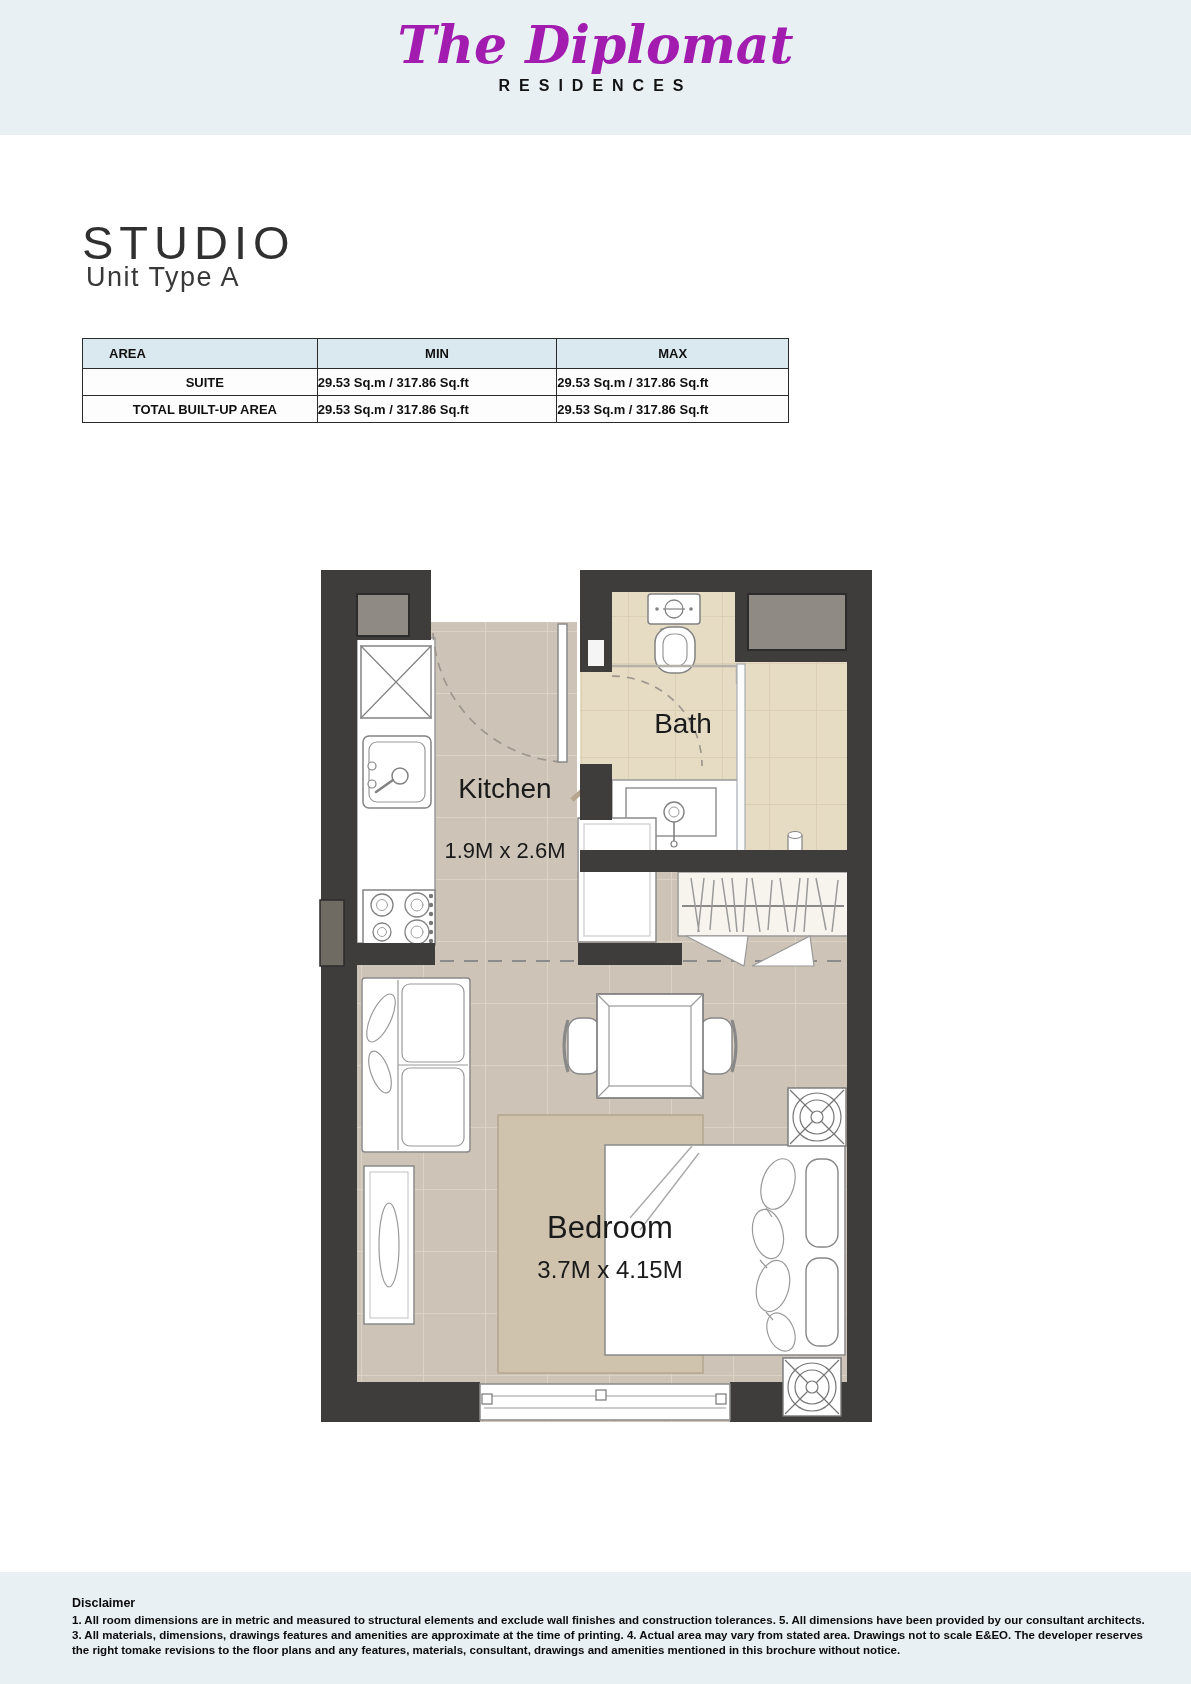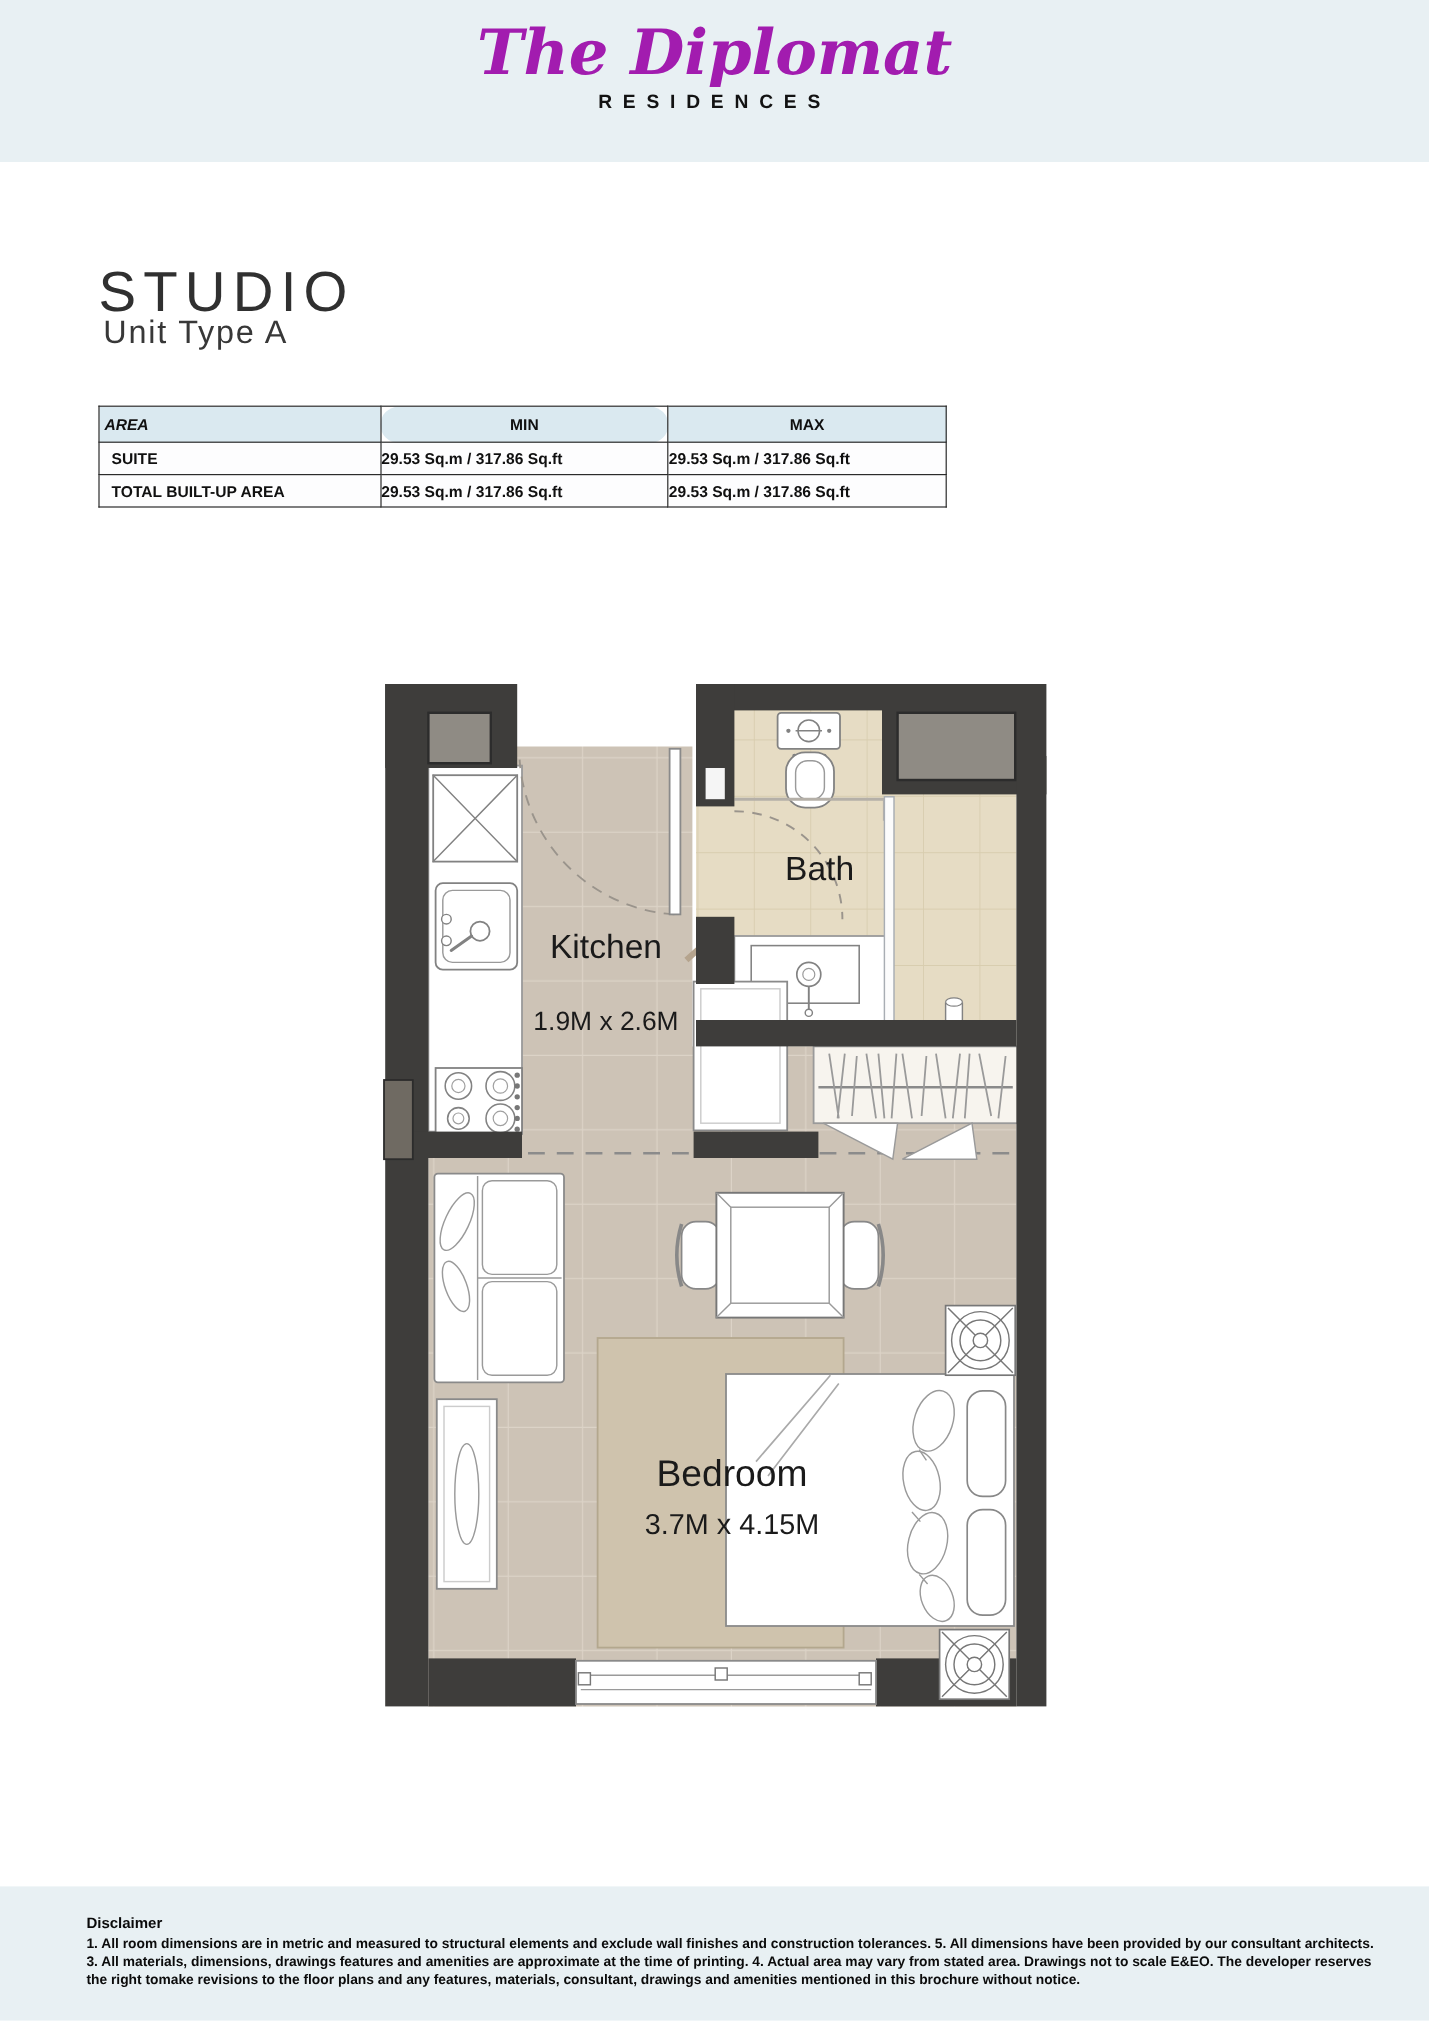--- a/index.html
+++ b/index.html
@@ -19,25 +19,25 @@
   .title-main { position:absolute; left:82px; top:215px; font:400 47px "Liberation Sans", sans-serif;
                 letter-spacing:6px; color:#303030; }
   .title-sub  { position:absolute; left:86px; top:262px; font:400 27px "Liberation Sans", sans-serif;
                 letter-spacing:1.5px; color:#383838; }
 
   
   .area-table { position:absolute; left:82px; top:338px; width:707px; border-collapse:collapse;
                 font:600 13px "Liberation Sans", sans-serif; color:#101010; }
   .area-table th, .area-table td { border:1px solid #2b2b2b; }
   .area-table thead th { background:#dae9f0; height:30px; text-align:center; font-weight:700; }
-  .area-table th.c-area { width:235px; text-align:left; padding-left:4px;font-style:italic; }
-  .area-table th.c-min { width:240px;border-radius:15px; }
+  .area-table th.c-area { width:235px; text-align:left; padding-left:26px; }
+  .area-table th.c-min { width:240px; }
   .area-table th.c-max { width:232px; }
   .area-table td { height:27px; text-align:left; background:#fdfdfe; font-weight:600; }
-  .area-table td.lbl { text-align:left; padding-left:10px; }
+  .area-table td.lbl { text-align:center; padding-left:10px; }
 
   
   .plan-wrap { position:absolute; left:300px; top:570px; width:572px; height:862px; }
   .plan-wrap svg { width:100%; height:100%; display:block; }
   .room-label { font-family:"Liberation Sans", sans-serif; fill:#1a1a1a; }
 
   
   .footer-band { position:absolute; top:1572px; left:0; width:100%; height:112px; background:#e8f0f3; }
   .disc-title { position:absolute; left:72px; top:1596px; font:700 12.5px "Liberation Sans", sans-serif;
                 color:#0a0a0a; }

